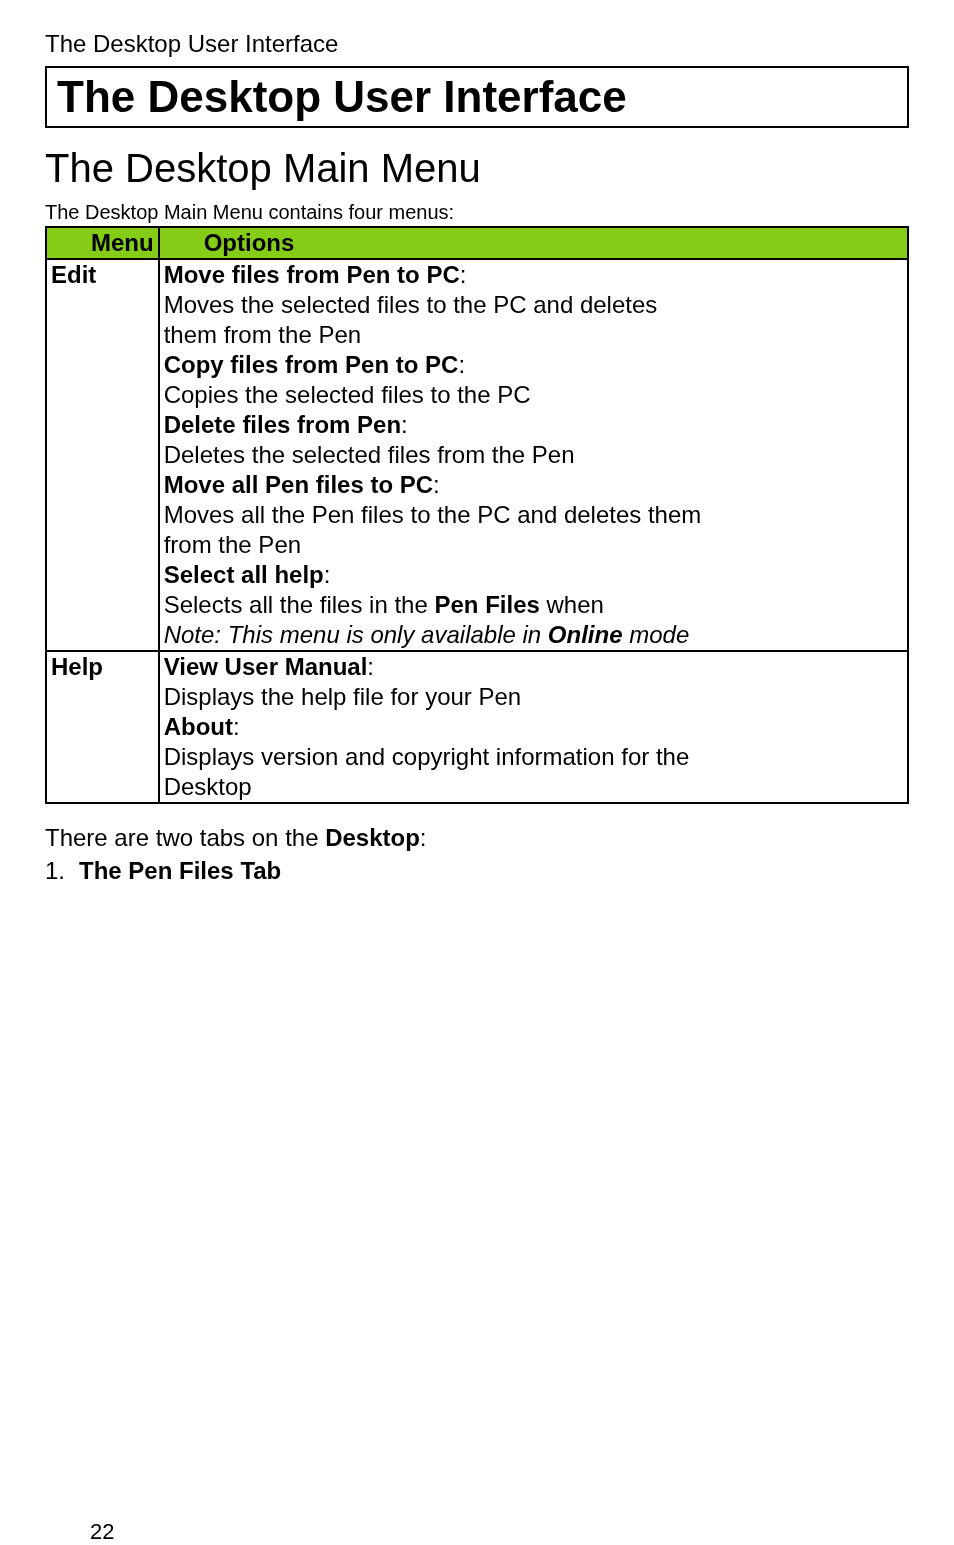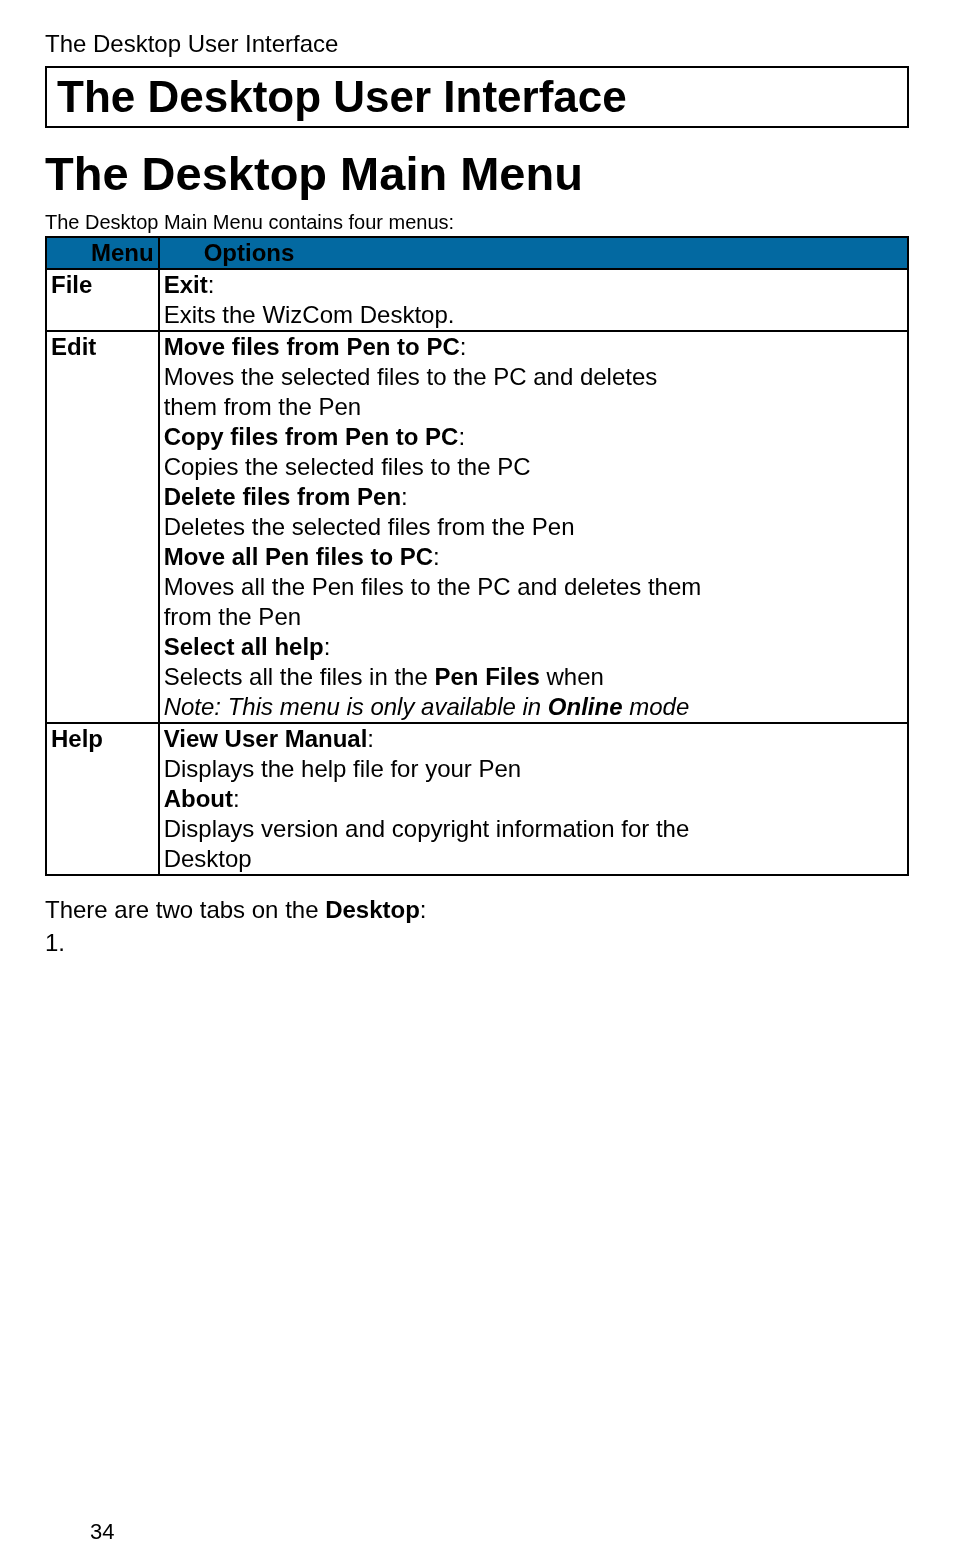--- a/index.html
+++ b/index.html
@@ -21,22 +21,22 @@
     .title-box {
       border: 2px solid #000;
       padding: 4px 10px;
       margin-bottom: 18px;
     }
     .title-box h1 {
       font-size: 44px;
       font-weight: bold;
     }
     h2 {
-      font-size: 47px;
-      font-weight: bold;
+      font-size: 40px;
+      font-weight: normal;
       margin-bottom: 10px;
     }
     .intro-text {
       font-size: 20px;
       margin-bottom: 2px;
     }
     .menu-table {
       width: 100%;
       border-collapse: collapse;
       border: 2px solid #000;
@@ -44,21 +44,21 @@
     }
     .menu-table th, .menu-table td {
       border: 2px solid #000;
       text-align: left;
       vertical-align: top;
       font-size: 24px;
       padding: 0px 4px;
       line-height: 1.25;
     }
     .menu-table th {
-      background: #0369a1;
+      background: #84cc16;
       font-weight: bold;
       padding-left: 44px;
     }
     .menu-col {
       width: 110px;
     }
     .bold {
       font-weight: bold;
     }
     .italic {
@@ -117,27 +117,20 @@
 
   <div class="intro-text">The Desktop Main Menu contains four menus:</div>
 
   <table class="menu-table">
     <tbody>
         <tr>
       <th class="menu-col">Menu</th>
       <th>Options</th>
     </tr>
     <tr>
-      <td class="bold">File</td>
-      <td>
-        <span class="bold">Exit</span><span>:</span><br>
-        <span>Exits the WizCom Desktop.</span>
-      </td>
-    </tr>
-    <tr>
       <td class="bold">Edit</td>
       <td>
         <span class="bold">Move files from Pen to PC</span><span>:</span><br>
         <span>Moves the selected files to the PC and deletes</span><br>
         <span>them from the Pen</span><br>
         <span class="bold">Copy files from Pen to PC</span><span>:</span><br>
         <span>Copies the selected files to the PC</span><br>
         <span class="bold">Delete files from Pen</span><span>:</span><br>
         <span>Deletes the selected files from the Pen</span><br>
         <span class="bold">Move all Pen files to PC</span><span>:</span><br>
@@ -164,20 +157,23 @@
   <div class="section2">
 
     <div class="body-text">
       <span>There are two tabs on the </span><span class="bold">Desktop</span><span>:</span>
     </div>
 
     <div class="list-wrap">
       <div class="list-item">
         <div class="list-num">1.</div>
         <div class="list-content">
+          <div class="list-heading">
+            <span class="bold">The </span><span class="bold">Pen Files</span><span class="bold"> Tab</span>
+          </div>
         </div>
       </div>
     </div>
   </div>
 
-  <div class="page-num">34</div>
+  <div class="page-num">22</div>
 
 </div>
 
 </body></html>

